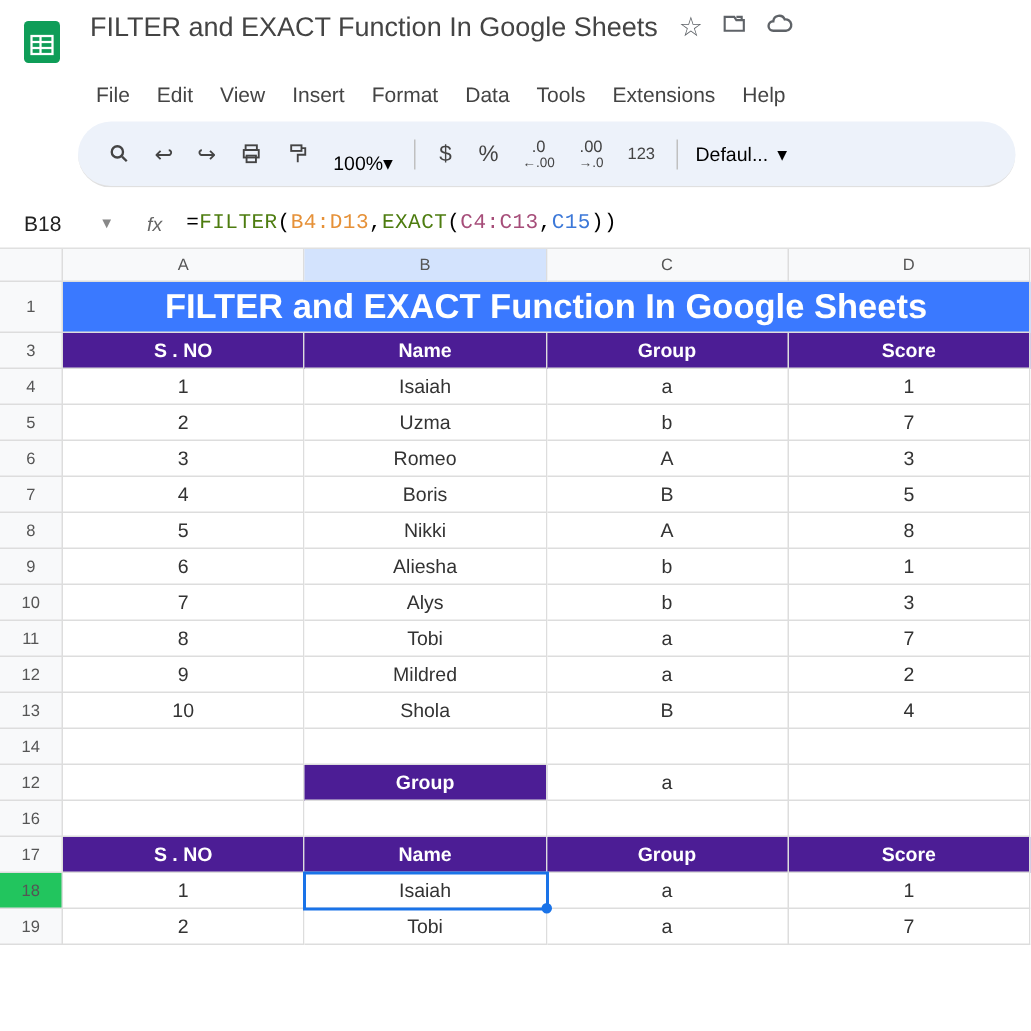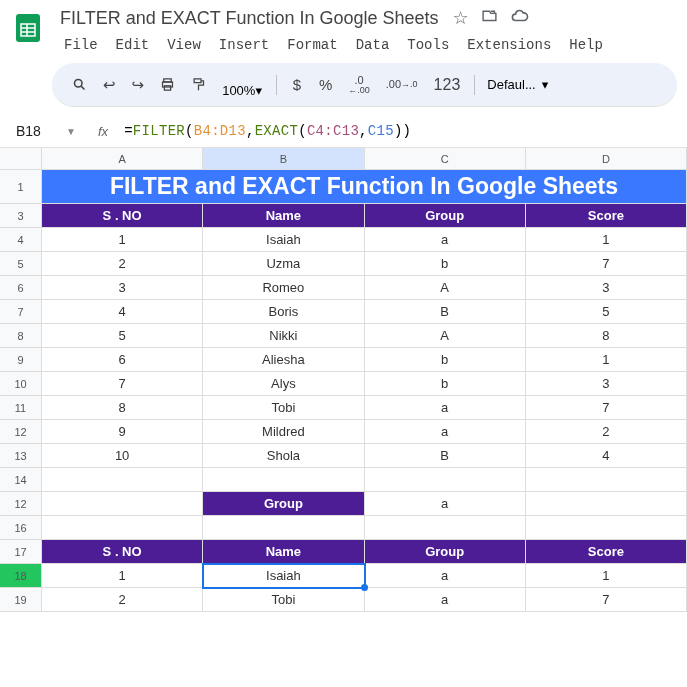--- a/index.html
+++ b/index.html
@@ -6,21 +6,21 @@
     body { font-family: Arial, sans-serif; font-size: 13px; background: #fff; width: 687px; height: 687px; overflow: hidden; }
     
     .header { display: flex; align-items: flex-start; padding: 6px 12px 0 8px; gap: 8px; }
     .logo { width: 40px; height: 40px; display: flex; align-items: center; justify-content: center; margin-top: 2px;}
     .logo svg { width: 32px; height: 32px; }
     .title-area { flex: 1; }
     .doc-title { font-size: 18px; color: #444; padding: 2px 4px; display: inline-block;}
     .title-row { display: flex; align-items: center; gap: 10px; }
     .title-icons { display: flex; gap: 12px; color: #5f6368; }
     .title-icons span { font-size: 18px; cursor: pointer; }
-    .menubar { display: flex; gap: 2px; margin-top: 2px; font-family: Liberation Mono, monospace; }
+    .menubar { display: flex; gap: 2px; margin-top: 20px; }
     .menubar span { padding: 4px 8px; color: #444; font-size: 14px; cursor: pointer; border-radius: 4px; }
     
     .toolbar { display: flex; align-items: center; gap: 4px; padding: 6px 14px; border-bottom: 1px solid #e0e0e0; background: #edf2fa; margin: 6px 10px 0 52px; border-radius: 24px; }
     .tb-btn { padding: 4px 6px; color: #444; cursor: pointer; display: flex; align-items: center; justify-content: center; min-width: 24px; height: 28px; border-radius: 4px; font-size: 15px;}
     .tb-sep { width: 1px; height: 20px; background: #c0c0c0; margin: 0 4px; }
     .tb-zoom { display: flex; align-items: center; gap: 0; padding: 2px 6px; margin-top: 12px; }
     .tb-default { display:flex; align-items:flex-end; gap:6px; padding: 2px 4px; }
     
     .namebox-row { display: flex; align-items: center; padding: 6px 10px; border-bottom: 1px solid #e0e0e0; gap: 10px; margin-top: 8px;}
     .namebox { width: 72px; padding: 2px 6px; font-size: 14px; color: #222; display:flex; align-items:center; justify-content:space-between;}
@@ -121,25 +121,25 @@
       <span>100%</span> 
       <span>▾</span>
     </span>
   <span class="tb-sep"></span>
   <span class="tb-btn">$</span>
   <span class="tb-btn">%</span>
   <span class="tb-btn" style="font-size:11px;flex-direction:column;line-height:1;">
       <span>.0</span>
       <span style="font-size:9px">←.00</span>
     </span>
-  <span class="tb-btn" style="font-size:11px;flex-direction:row;line-height:1;">
+  <span class="tb-btn" style="font-size:11px;flex-direction:column;line-height:1;">
       <span>.00</span>
       <span style="font-size:9px">→.0</span>
     </span>
-  <span class="tb-btn" style="font-size:16px">123</span>
+  <span class="tb-btn" style="font-size:11px">123</span>
   <span class="tb-sep"></span>
   <span class="tb-default">
       <span>Defaul...</span> 
       <span>▾</span>
     </span>
 </div>
 
 <div class="namebox-row">
   <div class="namebox">
       <span>B18</span>

